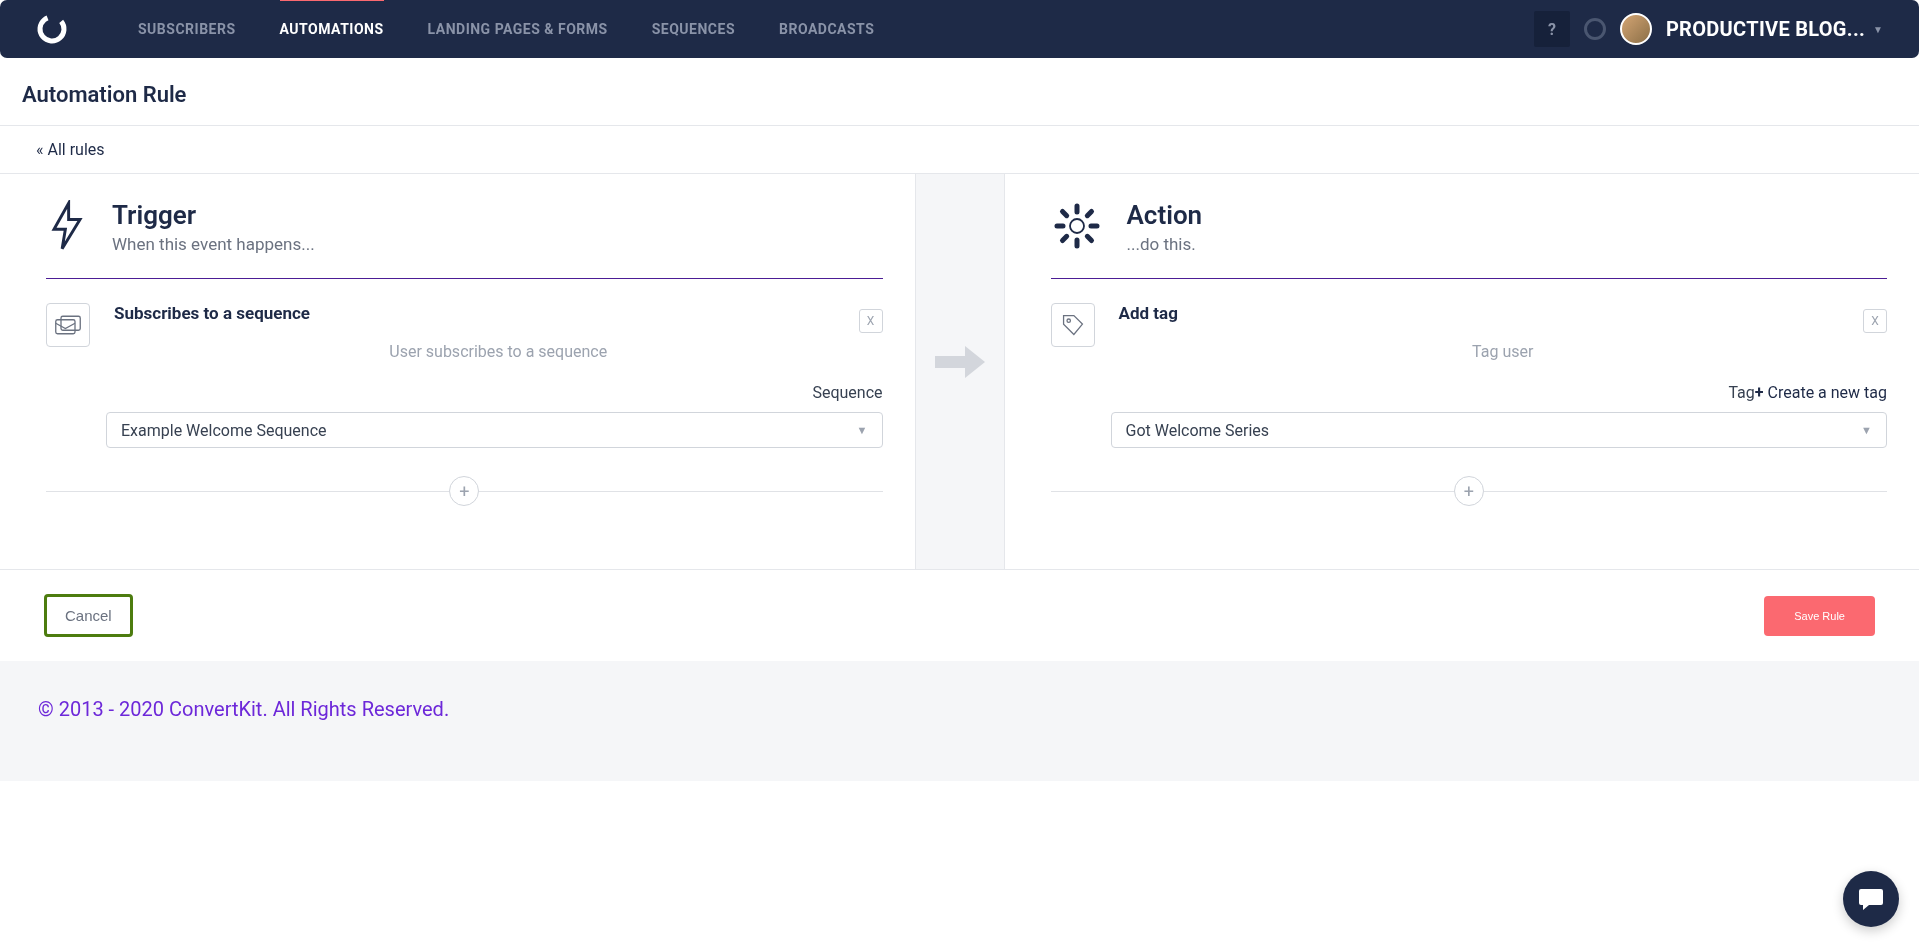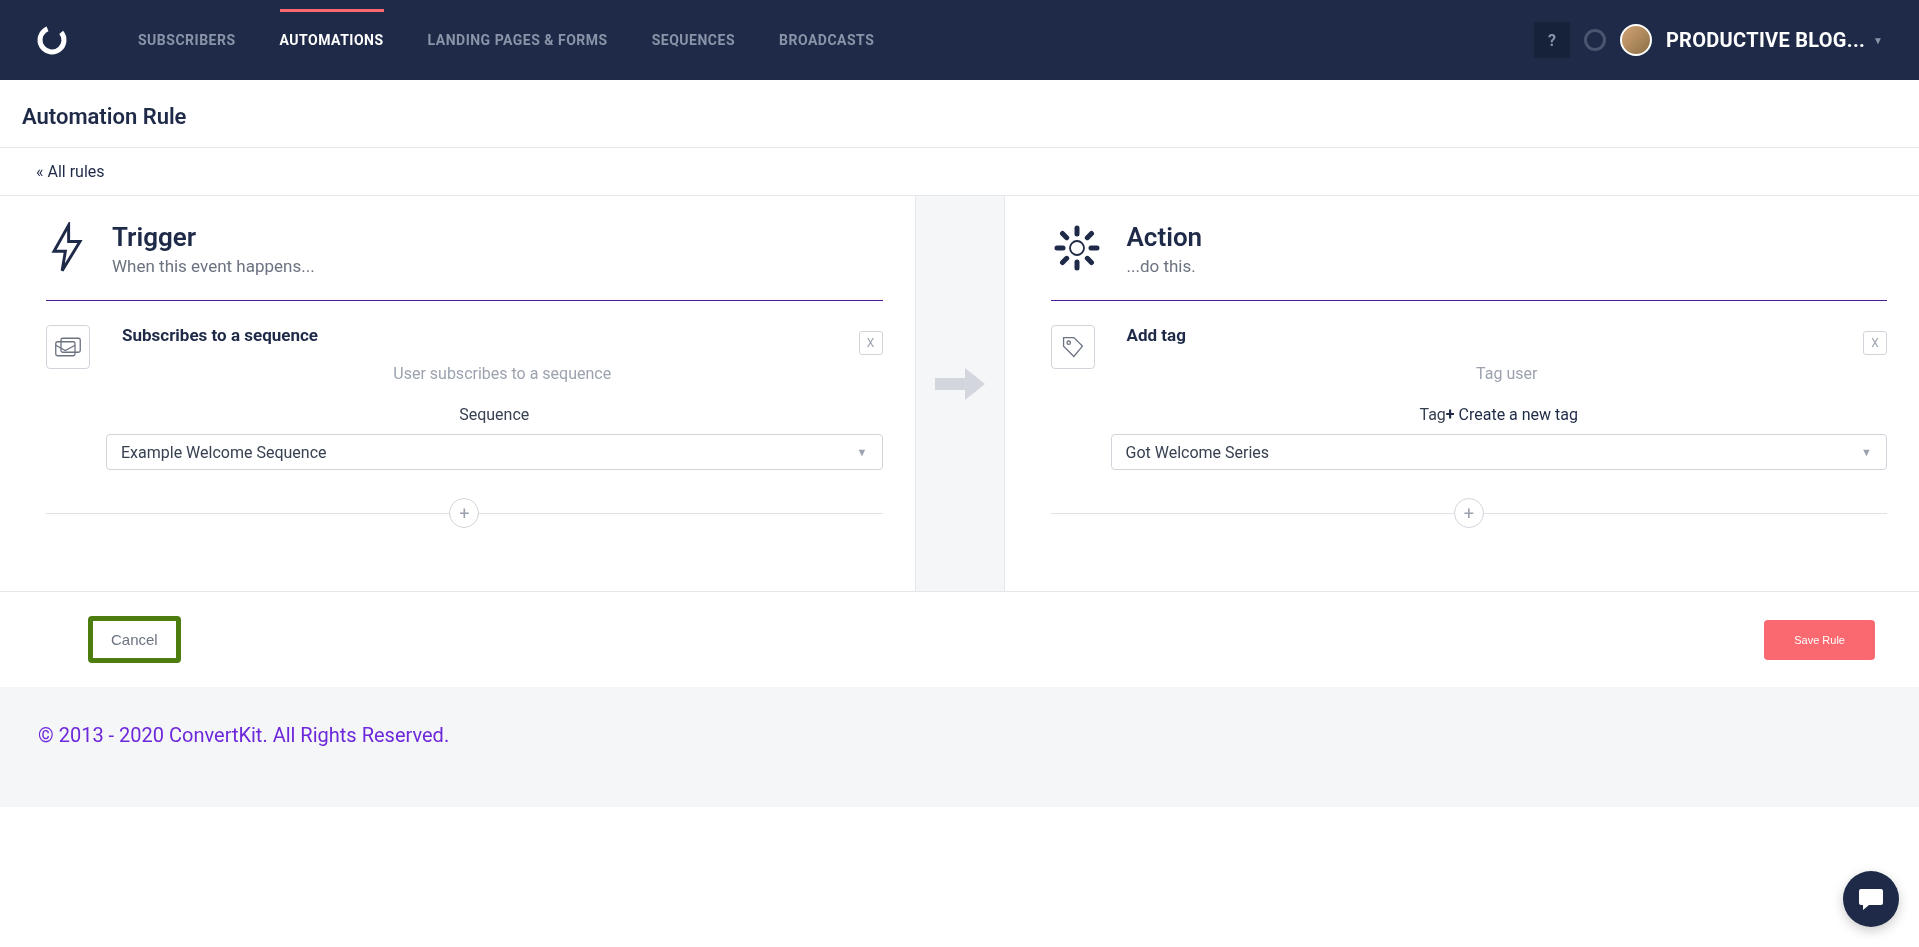--- a/index.html
+++ b/index.html
@@ -1,18 +1,18 @@
 <!DOCTYPE html>
 <html><head>
 <meta charset="utf-8">
 <style>
 * { margin: 0; padding: 0; box-sizing: border-box; }
 body { font-family: -apple-system, BlinkMacSystemFont, "Segoe UI", Roboto, Helvetica, Arial, sans-serif; color: #1e2a47; background: #fff; }
 
-.topnav { background: #1e2a47; height: 80px; display: flex; align-items: center; padding: 0 36px; position: relative; }
+.topnav { background: #1e2a47; height: 58px; display: flex; align-items: center; padding: 0 36px; position: relative; border-radius: 7px; }
 .logo { width: 32px; height: 32px; margin-right: 70px; }
 .nav-items { display: flex; gap: 44px; }
 .nav-item { color: #8a93a8; font-weight: 700; font-size: 14px; letter-spacing: 0.5px; cursor: pointer; position: relative; }
 .nav-item.active { color: #fff; }
 .nav-item.active::before { content: ''; position: absolute; top: -23px; left: 0; right: 0; height: 3px; background: #fb6970; }
 .nav-right { margin-left: auto; display: flex; align-items: center; gap: 14px; }
 .help-btn { width: 36px; height: 36px; background: #16213a; color: #8a93a8; display: flex; align-items: center; justify-content: center; font-weight: 700; font-size: 16px; cursor: pointer; border-radius: 2px; }
 .spinner-icon { width: 22px; height: 22px; border: 3px solid #4a5670; border-radius: 50%; }
 .avatar { width: 32px; height: 32px; border-radius: 50%; background: linear-gradient(135deg, #d4a574 0%, #8b6f47 100%); border: 2px solid #fff; }
 .username { color: #fff; font-weight: 700; font-size: 20px; letter-spacing: 0.3px; }
@@ -30,41 +30,41 @@
 .divider-col { width: 90px; background: #f5f6f8; border-left: 1px solid #e5e7eb; border-right: 1px solid #e5e7eb; display: flex; align-items: flex-start; justify-content: center; padding-top: 170px; }
 .arrow-right { width: 50px; height: 36px; fill: #d3d6dc; }
 
 .panel-header { display: flex; align-items: flex-start; gap: 24px; padding-bottom: 24px; border-bottom: 1px solid #4c1d95; }
 .panel-icon { width: 42px; height: 52px; stroke: #1e2a47; fill: none; stroke-width: 1.8; }
 .panel-icon-gear { width: 52px; height: 52px; stroke: #1e2a47; fill: none; stroke-width: 1.8; }
 .panel-title { font-size: 26px; font-weight: 600; color: #1e2a47; margin-bottom: 4px; }
 .panel-subtitle { font-size: 17px; color: #6b7280; }
 
 .card { margin-top: 24px; position: relative; }
-.card-header { display: flex; align-items: flex-start; gap: 32px; }
+.card-header { display: flex; align-items: flex-start; gap: 24px; }
 .card-icon-box { width: 44px; height: 44px; border: 1px solid #d1d5db; border-radius: 4px; display: flex; align-items: center; justify-content: center; }
 .card-icon-box svg { width: 28px; height: 24px; stroke: #6b7280; fill: none; stroke-width: 1.5; }
 .card-titles { flex: 1; }
 .card-title { font-size: 17px; font-weight: 700; color: #1e2a47; }
 .card-subtitle { font-size: 16px; color: #9ca3af; margin-top: 19px; text-align: center; }
 .remove-btn { position: absolute; right: 0; top: 6px; width: 24px; height: 24px; border: 1px solid #d1d5db; border-radius: 3px; background: #fff; color: #9ca3af; font-size: 12px; display: flex; align-items: center; justify-content: center; cursor: pointer; }
 
 .field-group { margin-top: 22px; padding-left: 60px; }
-.field-label-row { display: flex; justify-content: center; align-items: center; margin-bottom: 10px; }
+.field-label-row { display: flex; justify-content: flex-end; align-items: center; margin-bottom: 10px; }
 .field-label { font-size: 16px; color: #374151; }
 .create-link { color: #1e2a47; font-size: 16px; cursor: pointer; display: flex; align-items: center; gap: 4px; }
 .select-box { width: 100%; height: 36px; border: 1px solid #d1d5db; border-radius: 4px; padding: 0 14px; display: flex; align-items: center; justify-content: space-between; font-size: 16px; color: #374151; cursor: pointer; background: #fff; }
 .select-box .caret { color: #9ca3af; font-size: 11px; }
 
 .add-row { margin-top: 28px; padding-left: 0; position: relative; height: 30px; display: flex; align-items: center; }
 .add-line { flex: 1; height: 1px; background: #e0e2e6; }
 .add-btn { width: 30px; height: 30px; border: 1px solid #d1d5db; border-radius: 50%; background: #fff; color: #9ca3af; font-size: 18px; display: flex; align-items: center; justify-content: center; cursor: pointer; margin: 0 0px; position: relative; z-index: 1; }
 
 .footer-actions { border-top: 1px solid #e5e7eb; padding: 24px 44px; display: flex; justify-content: space-between; align-items: center; }
-.btn-cancel { padding: 10px 18px; border: 5px solid #4d7c0f; border-radius: 4px; background: #fff; color: #6b7280; font-size: 15px; cursor: pointer; margin-left: 44px; }
+.btn-cancel { padding: 10px 18px; border: 3px solid #4d7c0f; border-radius: 4px; background: #fff; color: #6b7280; font-size: 15px; cursor: pointer; }
 .btn-save { padding: 14px 30px; border: none; border-radius: 4px; background: #fb6970; color: #fff; font-size: 11px; font-weight: 500; cursor: pointer; }
 
 .site-footer { background: #f5f6f8; padding: 36px 38px 60px; color: #6d28d9; font-size: 20px; }
 
 .chat-widget { position: fixed; bottom: 20px; right: 20px; width: 56px; height: 56px; border-radius: 50%; background: #1e2a47; display: flex; align-items: center; justify-content: center; cursor: pointer; box-shadow: 0 4px 12px rgba(0,0,0,0.2); }
 .chat-widget svg { width: 28px; height: 28px; fill: #fff; }
 </style>
 </head>
 <body>
 

